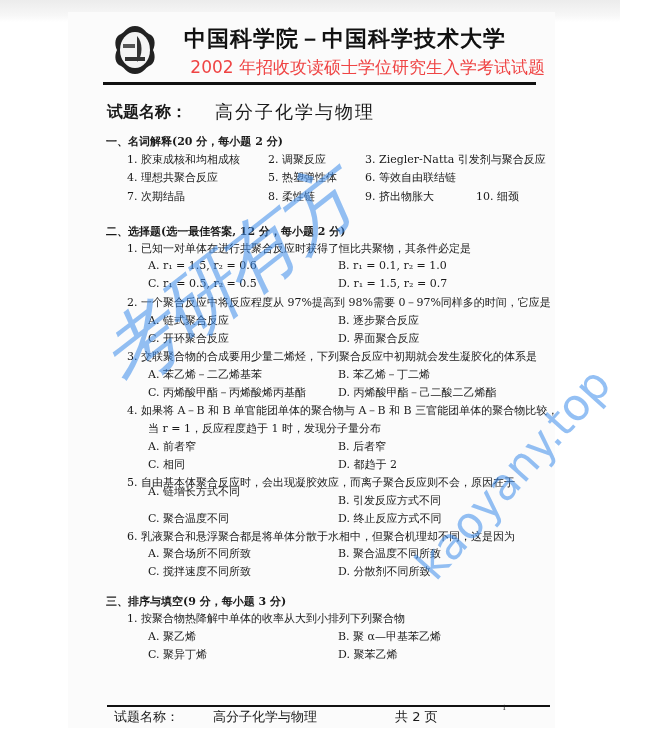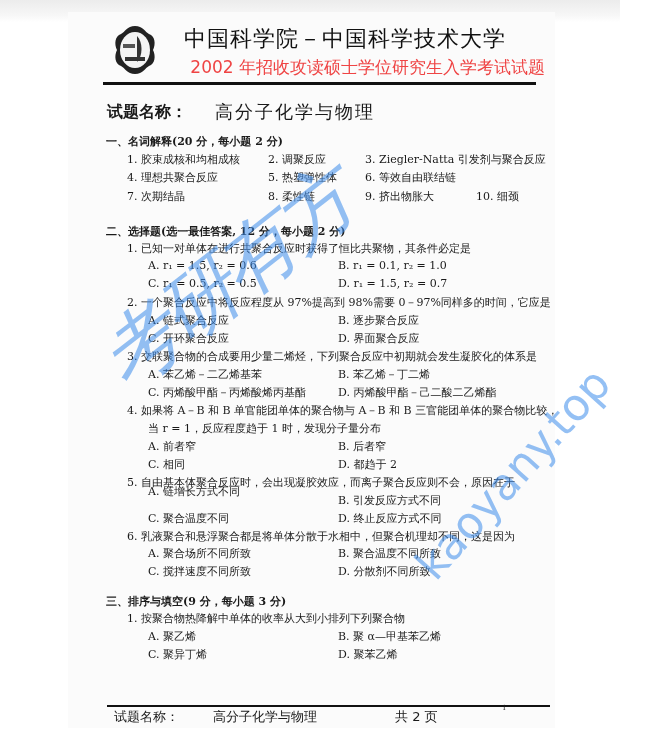--- a/index.html
+++ b/index.html
@@ -17,21 +17,21 @@
     position: absolute; left: 68px; top: 12px; width: 487px; height: 716px;
     background: #fbfbfb;
   }
   .abs { position: absolute; white-space: nowrap; }
   .logo {
     position: absolute; left: 113px; top: 24px; width: 44px; height: 52px;
   }
   .title1 {
     left: 145px; top: 24px; width: 400px; text-align: center;
     font-family: "DejaVu Sans", "Liberation Sans", sans-serif;
-    font-size: 22px; font-weight: normal; letter-spacing: 1px; color: #111;
+    font-size: 22px; font-weight: bold; letter-spacing: 1px; color: #111;
   }
   .title2 {
     left: 145px; top: 56px; width: 400px; text-align: right;
     font-family: "DejaVu Sans", "Liberation Sans", sans-serif;
     font-size: 17px; color: #ef4444;
   }
   .rule-top { position: absolute; left: 103px; top: 82px; width: 433px; height: 3px; background: #111; }
   .subject-label {
     left: 107px; top: 102px; font-size: 16px; font-weight: bold;
     font-family: "DejaVu Sans", "Liberation Sans", sans-serif;

